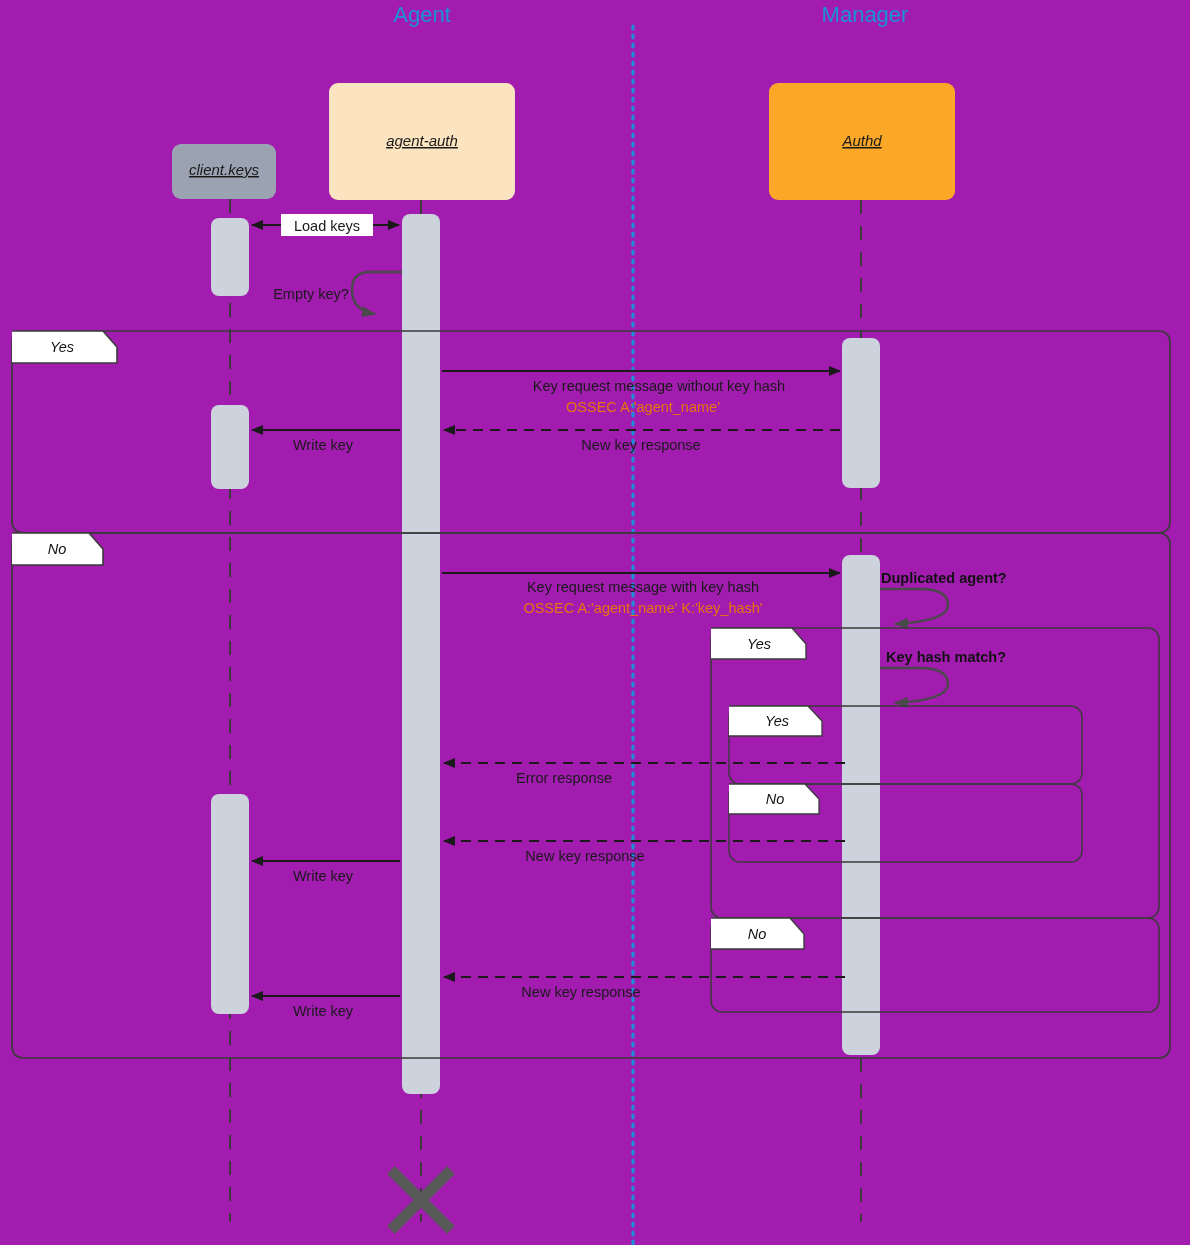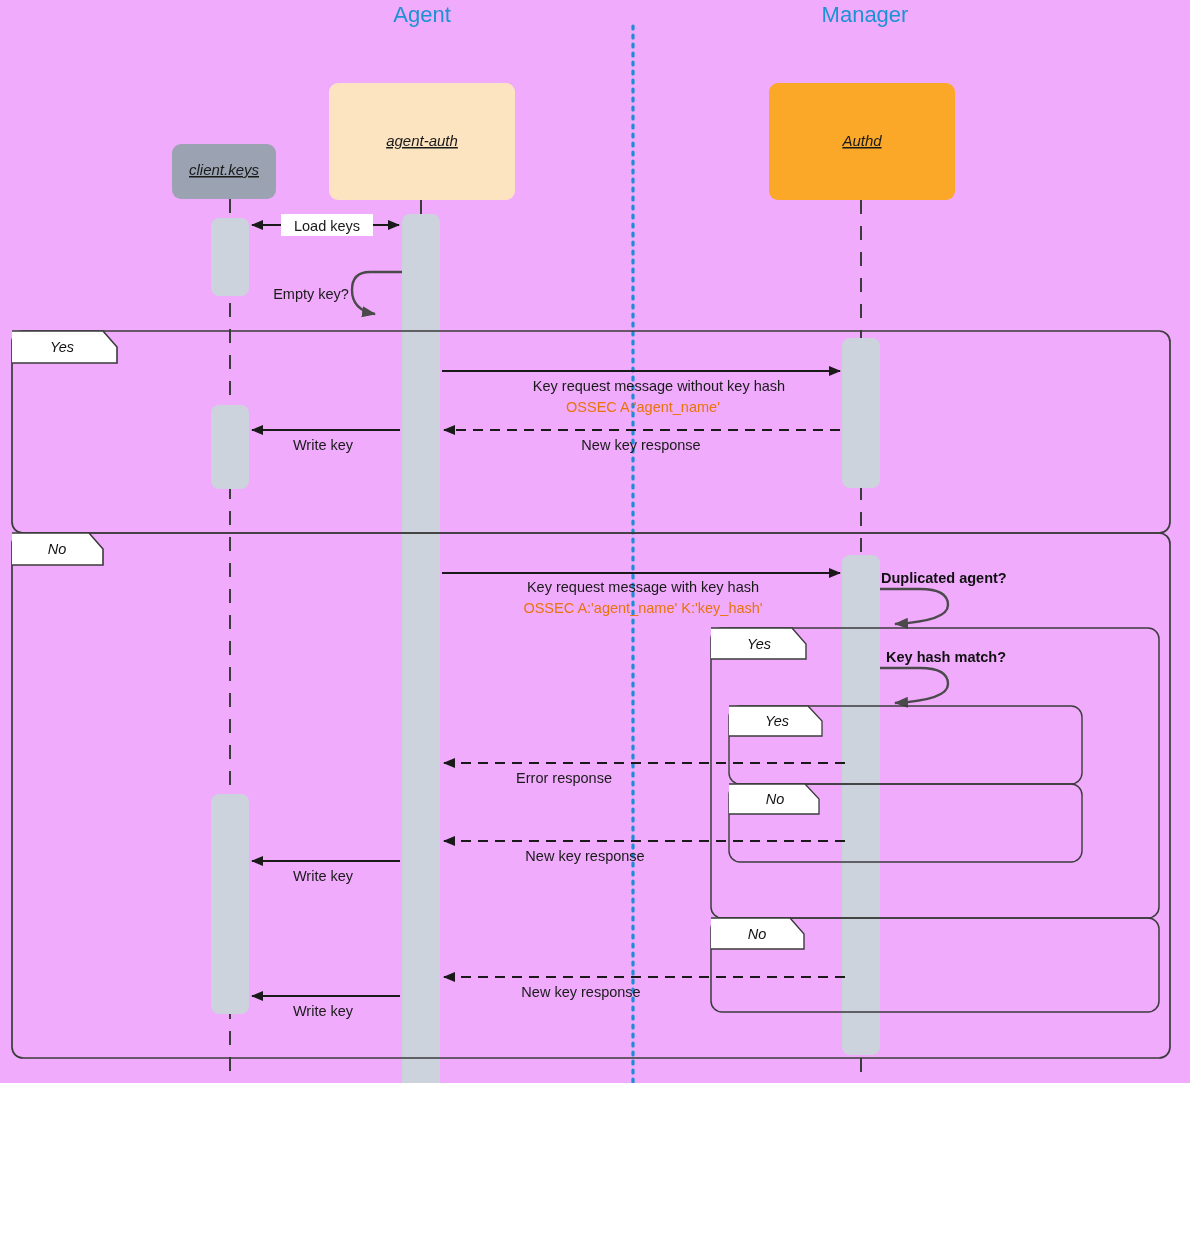--- a/index.html
+++ b/index.html
@@ -3,23 +3,23 @@
 <meta charset="utf-8">
 <style>
   html,body{margin:0;padding:0;background:#ffffff;}
   body{
     font-family:"Liberation Sans", sans-serif;
     -webkit-font-smoothing:antialiased;
   }
   #stage{
     position:relative;
     width:1190px;
-    height:1083px;
+    height:1245px;
     overflow:hidden;
-    background:#f0abfc;
+    background:#a21caf;
   }
   svg#canvas{position:absolute;left:0;top:0;width:1190px;height:1245px;}
 
   
   .zone-title{
     font-size:22px;
     fill:#1a93d4;
     text-anchor:middle;
     font-family:"Liberation Sans", sans-serif;
   }

